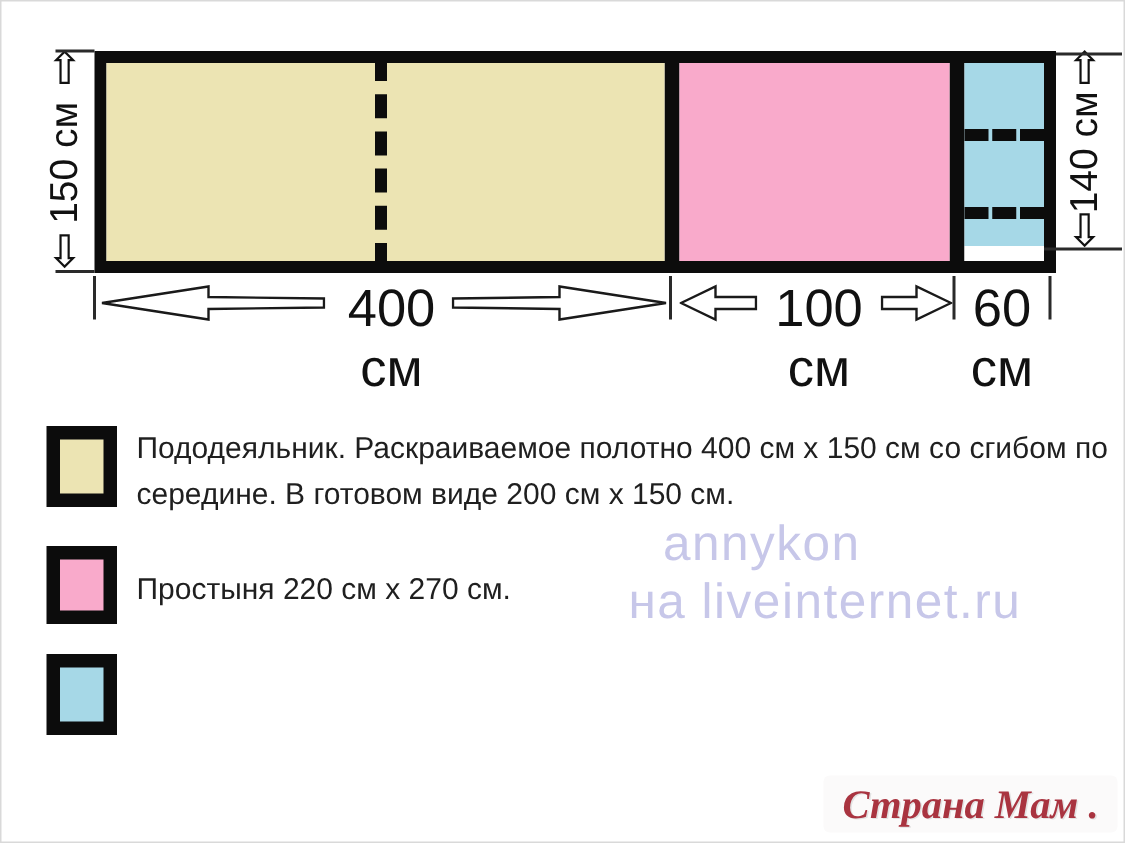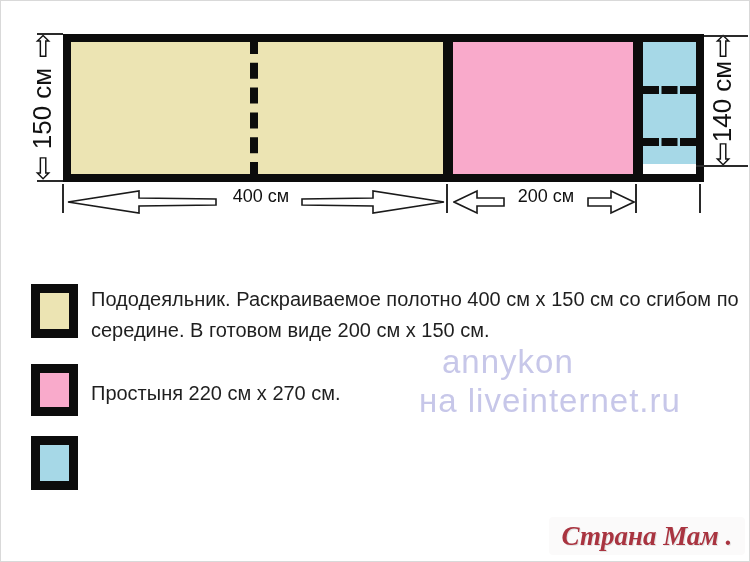--- a/index.html
+++ b/index.html
@@ -37,21 +37,21 @@
   }
   .vdim-left { left:24px; top:33px; height:148px; }
   .vdim-right { left:704px; top:33px; height:134px; }
   .vdim .arr { font-size:30px; line-height:26px; color:#111; }
   .vdim .vtext {
     transform:rotate(-90deg); white-space:nowrap; font-size:26px; color:#111;
   }
   
   .xline { position:absolute; background:#2a2a2a; }
   
-  .hdim-label { position:absolute; top:185px; font-size:18px; color:#111; text-align:center; }
+  .hdim-label { position:absolute; top:185px; font-size:35px; color:#111; text-align:center; }
   .dim-arrow { position:absolute; top:188px; }
   .tick { position:absolute; top:183px; width:2px; height:29px; background:#2a2a2a; }
   
   .legend-item { position:absolute; left:30px; display:flex; }
   .swatch { width:47px; background:#0c0c0c; padding:9px; box-sizing:border-box; }
   .swatch .chip { width:100%; height:100%; }
   .legend-text { margin-left:13px; font-size:20px; line-height:31px; color:#1f1f1f; white-space:nowrap; }
   
   .wm { position:absolute; color:#c7c7e9; font-size:33px; letter-spacing:1px; }
   .logo {
@@ -109,25 +109,26 @@
     <polygon points="1,13 72,2 72,9 149,10 149,16 72,17 72,24" fill="#ffffff" stroke="#1a1a1a" stroke-width="1.6" stroke-linejoin="miter"></polygon>
   </svg>
   <div class="hdim-label" style="left:218px; width:84px;">400 см</div>
   <svg class="dim-arrow" style="left:300px;" width="144" height="26" viewBox="0 0 144 26">
     <polygon points="143,13 72,2 72,9 1,10 1,16 72,17 72,24" fill="#ffffff" stroke="#1a1a1a" stroke-width="1.6" stroke-linejoin="miter"></polygon>
   </svg>
 
   <svg class="dim-arrow" style="left:452px;" width="52" height="26" viewBox="0 0 52 26">
     <polygon points="1,13 24,2 24,9 51,9 51,17 24,17 24,24" fill="#ffffff" stroke="#1a1a1a" stroke-width="1.6" stroke-linejoin="miter"></polygon>
   </svg>
-  <div class="hdim-label" style="left:503px; width:84px;">200 см</div>
+  <div class="hdim-label" style="left:503px; width:84px;">100 см</div>
   <svg class="dim-arrow" style="left:586px;" width="48" height="26" viewBox="0 0 48 26">
     <polygon points="47,13 24,2 24,9 1,9 1,17 24,17 24,24" fill="#ffffff" stroke="#1a1a1a" stroke-width="1.6" stroke-linejoin="miter"></polygon>
   </svg>
 
+  <div class="hdim-label" style="left:636px; width:62px;">60 см</div>
 
   <div class="legend-item" style="top:283px;">
     <div class="swatch" style="height:54px;">
       <div class="chip" style="background-color: rgb(236, 228, 179);"></div>
     </div>
     <div class="legend-text">
       <div>Пододеяльник. Раскраиваемое полотно 400 см х 150 см со сгибом по</div>
       <div>середине. В готовом виде 200 см х 150 см.</div>
     </div>
   </div>

